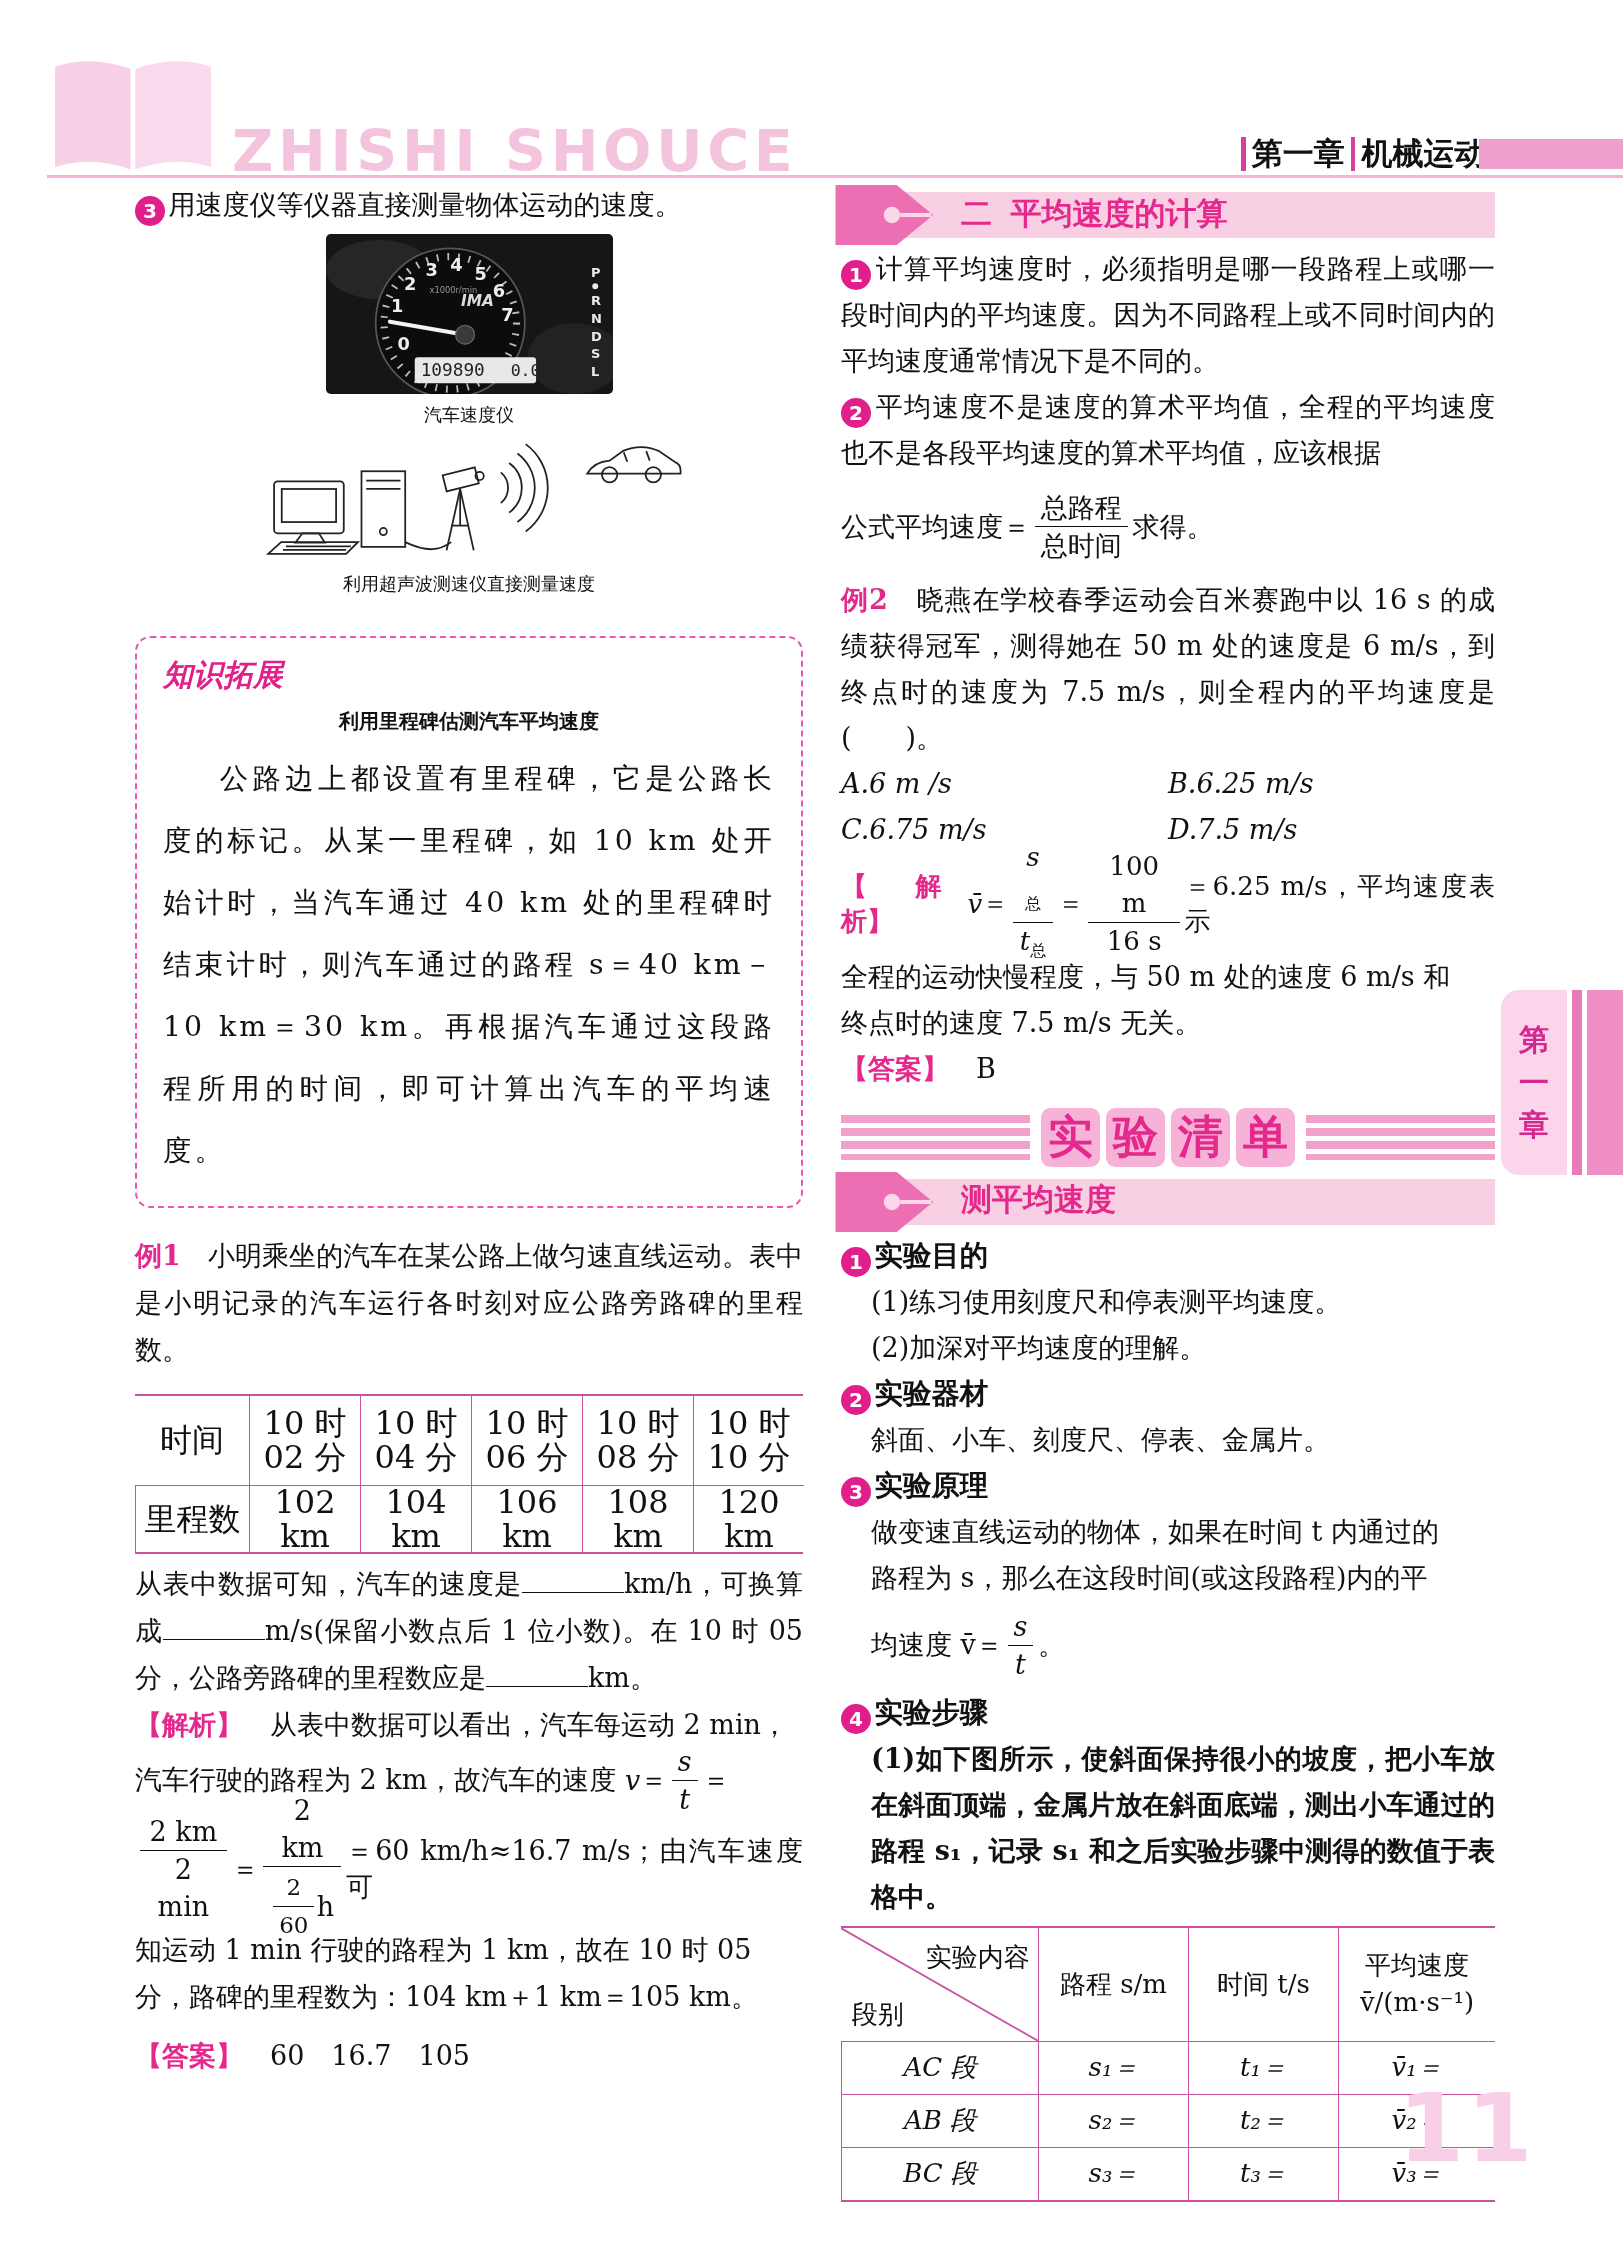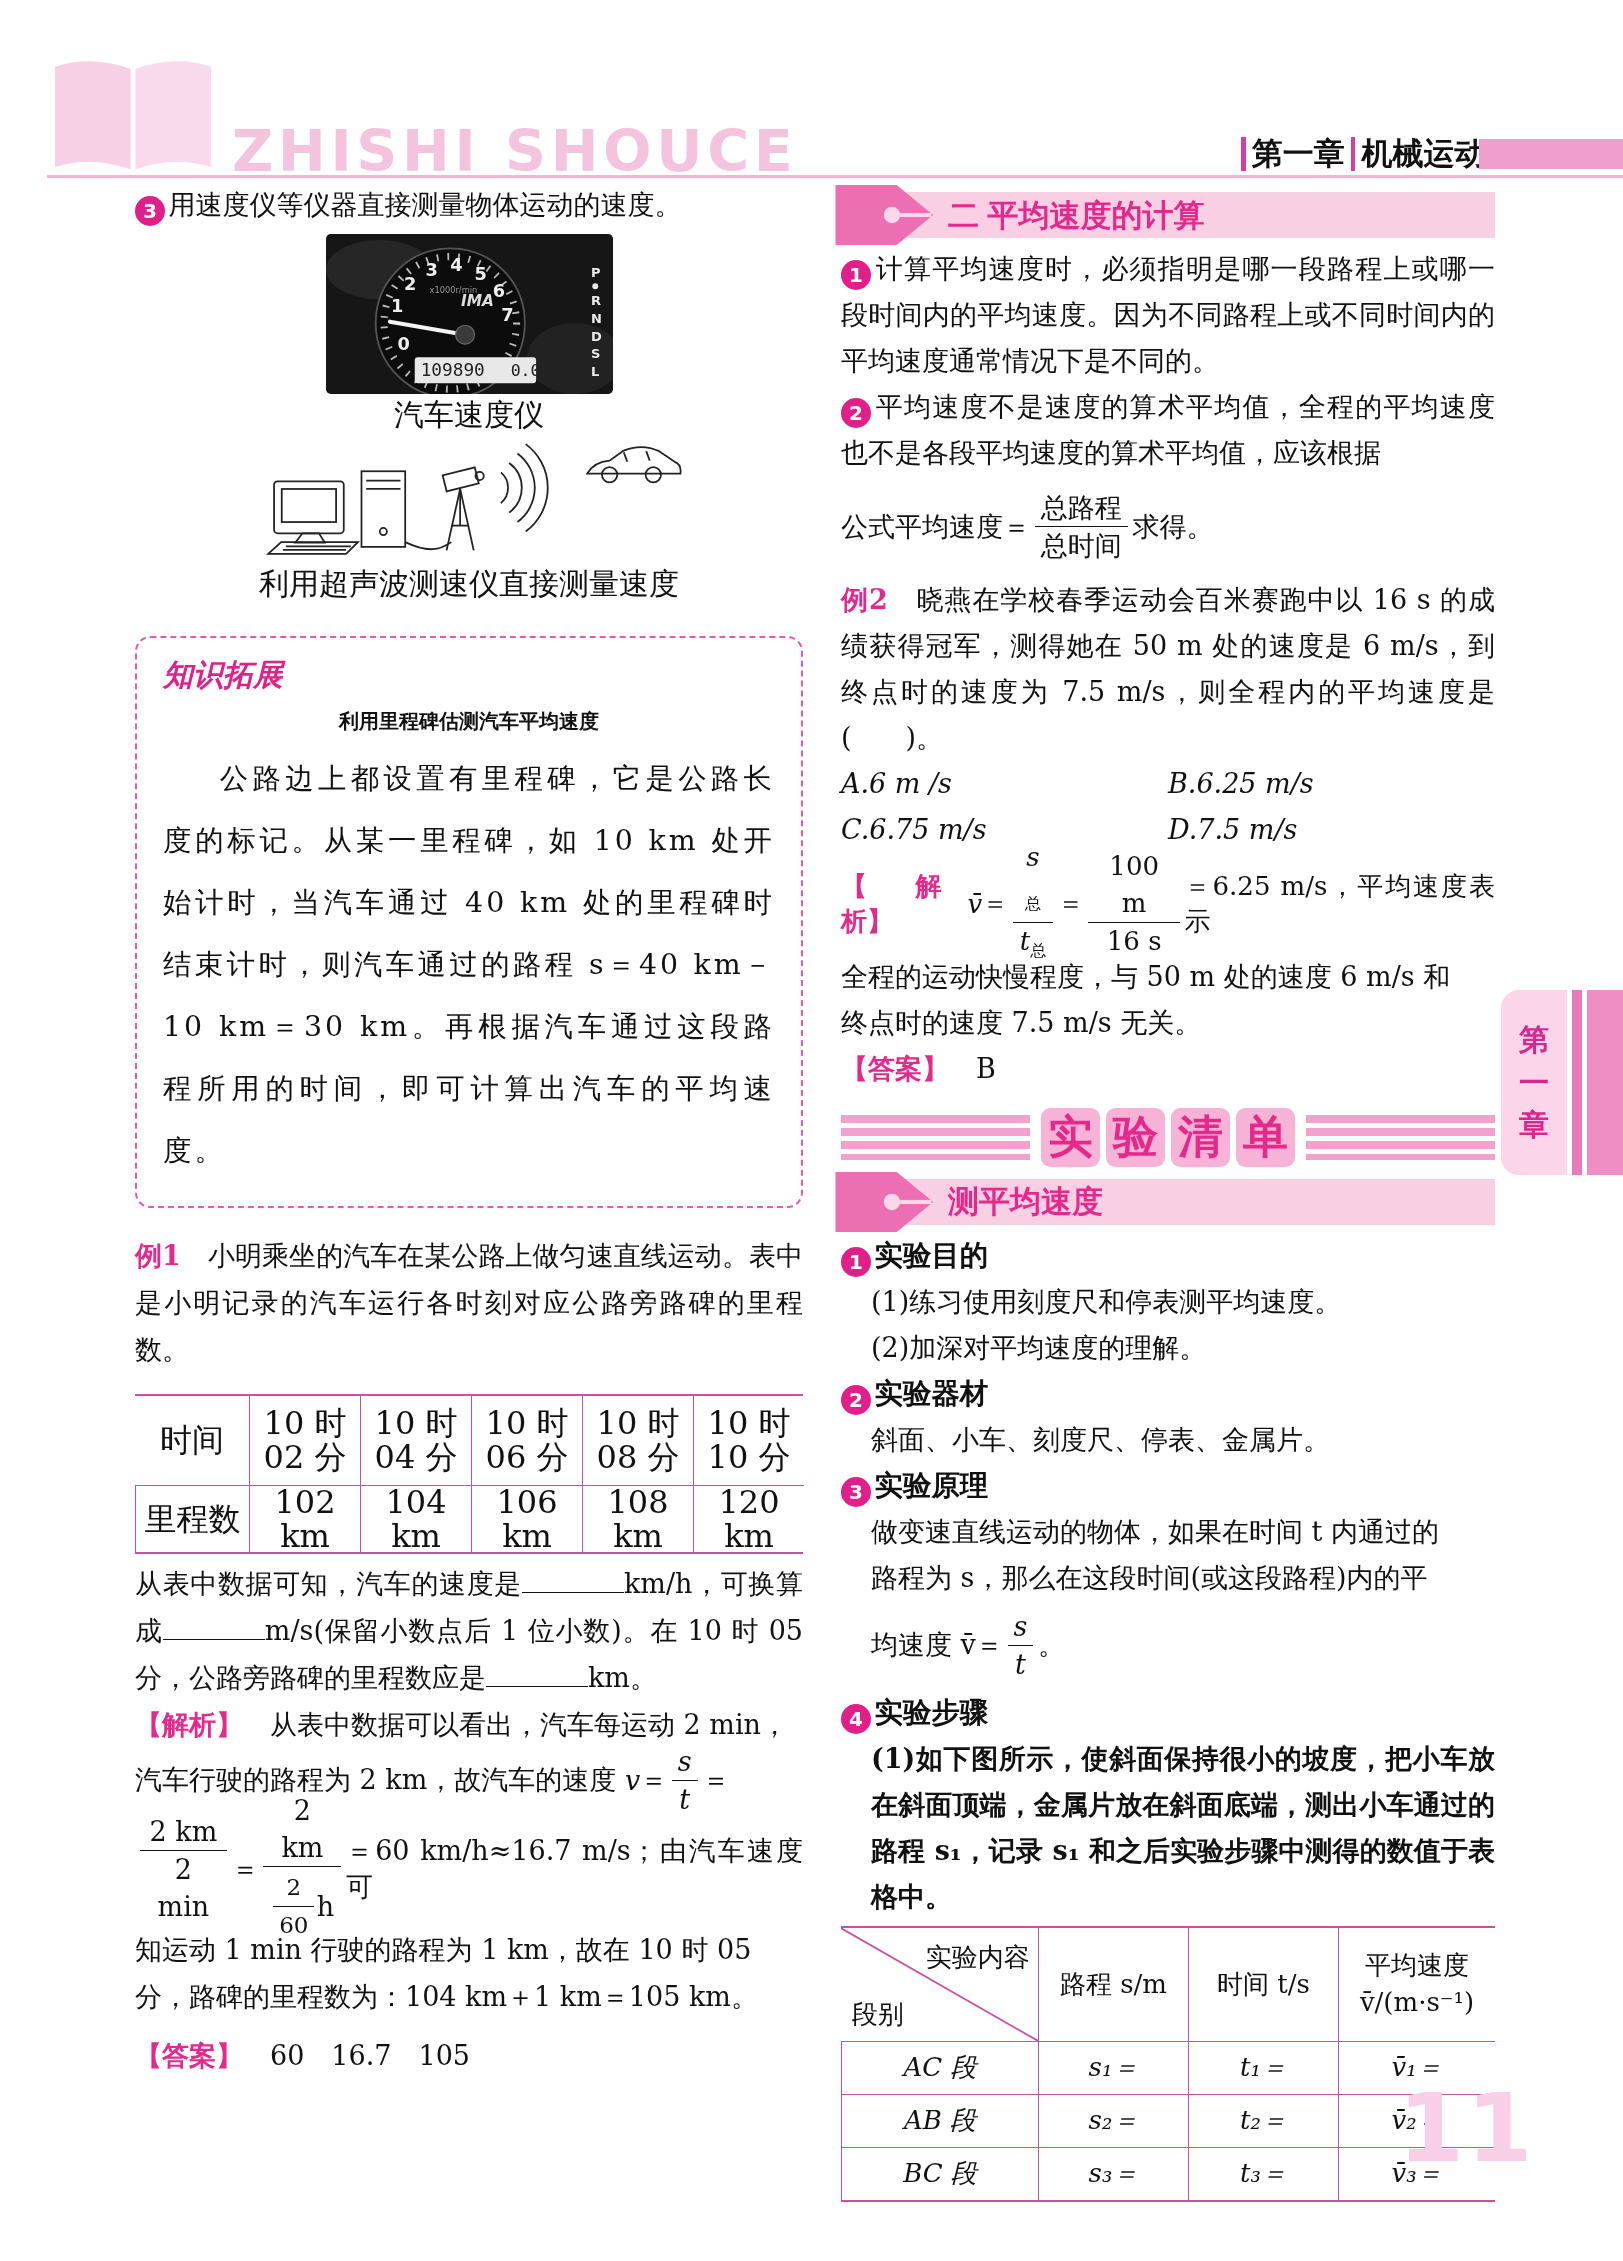--- a/index.html
+++ b/index.html
@@ -16,21 +16,21 @@
   .hdr-block{position:absolute;left:1479px;top:139px;width:144px;height:30px;background:#f09fcd;}
   .hdr-rule{position:absolute;left:47px;top:175px;width:1576px;height:3px;background:#f3b4d8;}
   
   .colL{position:absolute;left:135px;top:181px;width:668px;font-size:27px;line-height:47px;text-align:justify;}
   .colR{position:absolute;left:841px;top:192px;width:654px;font-size:27px;line-height:46px;text-align:justify;}
   .cnum{display:inline-flex;justify-content:center;align-items:center;width:30px;height:30px;border-radius:50%;
         background:#e01f8a;color:#fff;font-family:"DejaVu Sans","Liberation Sans",sans-serif;
         font-size:20px;font-weight:bold;vertical-align:-3.6px;margin-right:3.6px;line-height:normal;}
   .accent{color:#e5288c;font-weight:bold;}
   .var{font-style:italic;}
-  .caption{text-align:center;font-size:30px;line-height:33px;margin:3.6px 0 6px 0;}
+  .caption{text-align:center;font-size:18px;line-height:33px;margin:3.6px 0 6px 0;}
   .fig{display:flex;justify-content:center;}
   
   .kbox{margin-top:36px;border:2.4px dashed #e858ae;border-radius:15.4px;padding:15.4px 26px 24px 26px;}
   .kbox-label{font-size:30px;font-weight:bold;color:#e0218a;font-style:italic;line-height:41px;}
   .kbox-title{text-align:center;font-family:"DejaVu Sans","Liberation Sans",sans-serif;
               font-weight:bold;font-size:20px;line-height:53px;}
   .kbox-body{font-size:28.4px;line-height:62px;letter-spacing:3px;text-indent:2em;text-align:justify;}
   
   .t1{margin-top:21.3px;display:grid;grid-template-columns:114px repeat(5,111px);
       border-top:2.4px solid #c9519f;border-bottom:2.4px solid #c9519f;font-size:32px;line-height:34px;}
@@ -41,21 +41,21 @@
   .t1 .drow{height:66px;border-top:1.8px solid #c9519f;}
   .blank{display:inline-block;width:102px;height:27px;border-bottom:1.8px solid #111;}
   .fline{display:flex;align-items:center;line-height:normal;flex-wrap:nowrap;}
   .frac{display:inline-block;text-align:center;margin:0 4.7px;vertical-align:middle;line-height:normal;}
   .frac .fn{display:block;padding:0 6px;border-bottom:1.8px solid #111;line-height:37px;}
   .frac .fd{display:block;padding:0 6px;line-height:37px;}
   .frac .fd2{display:flex;align-items:center;justify-content:center;padding:2.4px 6px;}
   
   .banner{position:relative;height:46px;background:#f8cfe3;margin-bottom:8.3px;}
   .banner .nib{position:absolute;left:-6px;top:-7.1px;}
-  .banner .btitle{position:absolute;left:107px;top:4.7px;font-family:Liberation Sans, sans-serif;
+  .banner .btitle{position:absolute;left:120px;top:4.7px;font-family:Liberation Mono, monospace;
                   font-size:31px;font-weight:bold;color:#e5288c;line-height:38px;}
   .opts{display:grid;grid-template-columns:1fr 1fr;line-height:46px;font-style:italic;}
   
   .exp-title{display:flex;align-items:center;justify-content:space-between;margin:15.4px 0 12px 0;height:59px;}
   .stripes{flex:1;height:45px;background:repeating-linear-gradient(180deg,#f2a0cc 0px,#f2a0cc 7.7px,#ffffff 7.7px,#ffffff 13px);}
   .tiles{display:flex;gap:6px;margin:0 10.7px;}
   .tile{width:59px;height:59px;border-radius:9.5px;background:#f6b3d7;display:flex;align-items:center;justify-content:center;
         font-family:"DejaVu Sans","Liberation Sans",sans-serif;font-size:45px;font-weight:bold;color:#e5288c;}
   .sec-title{font-family:"DejaVu Sans","Liberation Sans",sans-serif;font-weight:bold;font-size:28.4px;}
   

